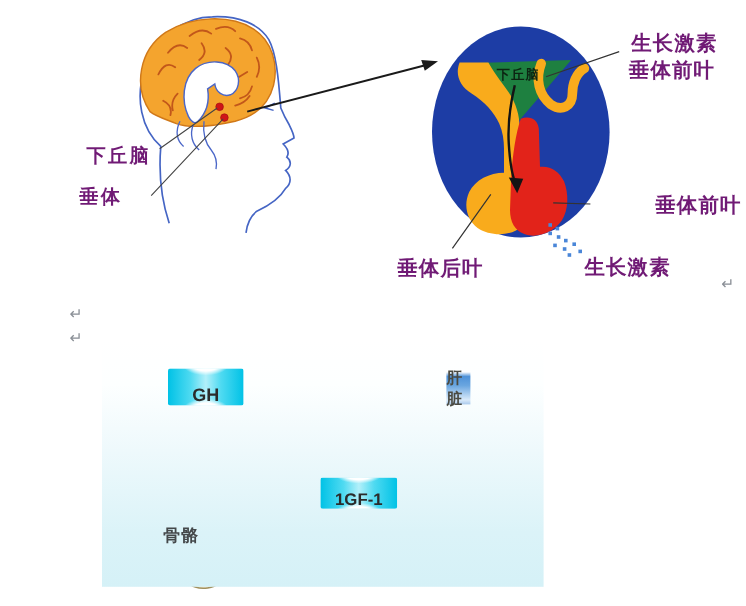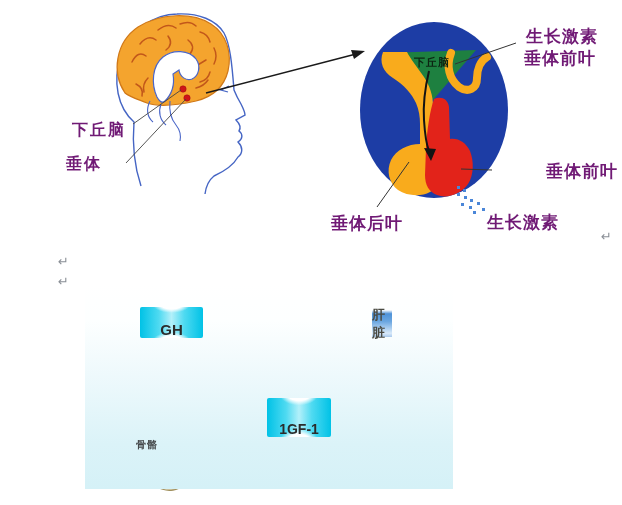--- a/index.html
+++ b/index.html
@@ -15,25 +15,25 @@
   .ret{position:absolute;z-index:2;font-size:13px;color:#8a8f96;font-weight:normal;}
   .panel{position:absolute;z-index:1;left:85px;top:283px;width:368px;height:206px;
        background:linear-gradient(180deg,#ffffff 0%,#fdffff 18%,#eef9fc 45%,#dbf3f8 78%,#d5f1f7 100%);}
   .cyanbox{position:absolute;z-index:2;display:flex;align-items:flex-end;justify-content:center;
        font-weight:bold;color:#2b2b2b;border-radius:2px;
        background:
          radial-gradient(ellipse 42% 40% at 50% -10%, #ffffff 42%, rgba(255,255,255,0) 72%),
          radial-gradient(ellipse 42% 40% at 50% 110%, #ffffff 42%, rgba(255,255,255,0) 72%),
          linear-gradient(90deg,#00c2e6 0%,#4fdaf1 30%,#b2f0fa 50%,#4fdaf1 70%,#00c2e6 100%);}
   #gh-box{left:140px;top:307px;width:63px;height:31px;font-size:15px;}
-  #igf-box{left:267px;top:398px;width:64px;height:39px;font-size:14px;}
+  #igf-box{left:267px;top:398px;width:64px;height:26px;font-size:14px;}
   #liver-tag{position:absolute;z-index:3;left:372px;top:310px;width:20px;height:27px;
        display:flex;align-items:center;justify-content:center;font-size:13px;font-weight:bold;color:#4a4a42;
        background:linear-gradient(180deg,#ffffff 0%,#4e92d8 14%,#6aa6e0 42%,#d9eafa 86%,#a9c9ec 100%);}
-  #bone-label{left:136px;top:438px;font-size:10px;color:#44484a;letter-spacing:1px;z-index:3;}
+  #bone-label{left:136px;top:438px;font-size:14px;color:#44484a;letter-spacing:1px;z-index:3;}
 </style>
 </head>
 <body>
 
 <div id="page">
 
   <div class="panel"></div>
 
   <svg id="canvas" width="622" height="505" viewBox="0 0 622 505">
     <defs>

